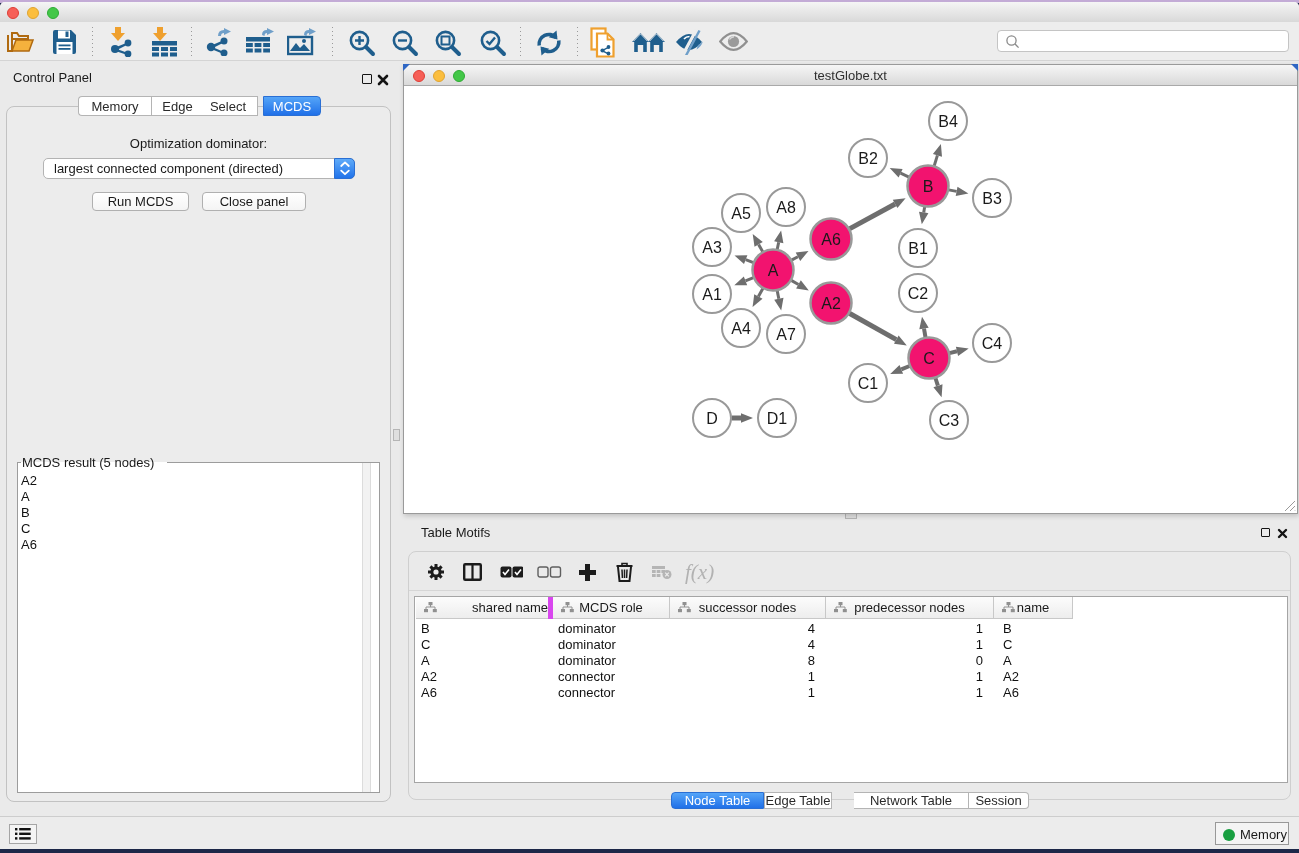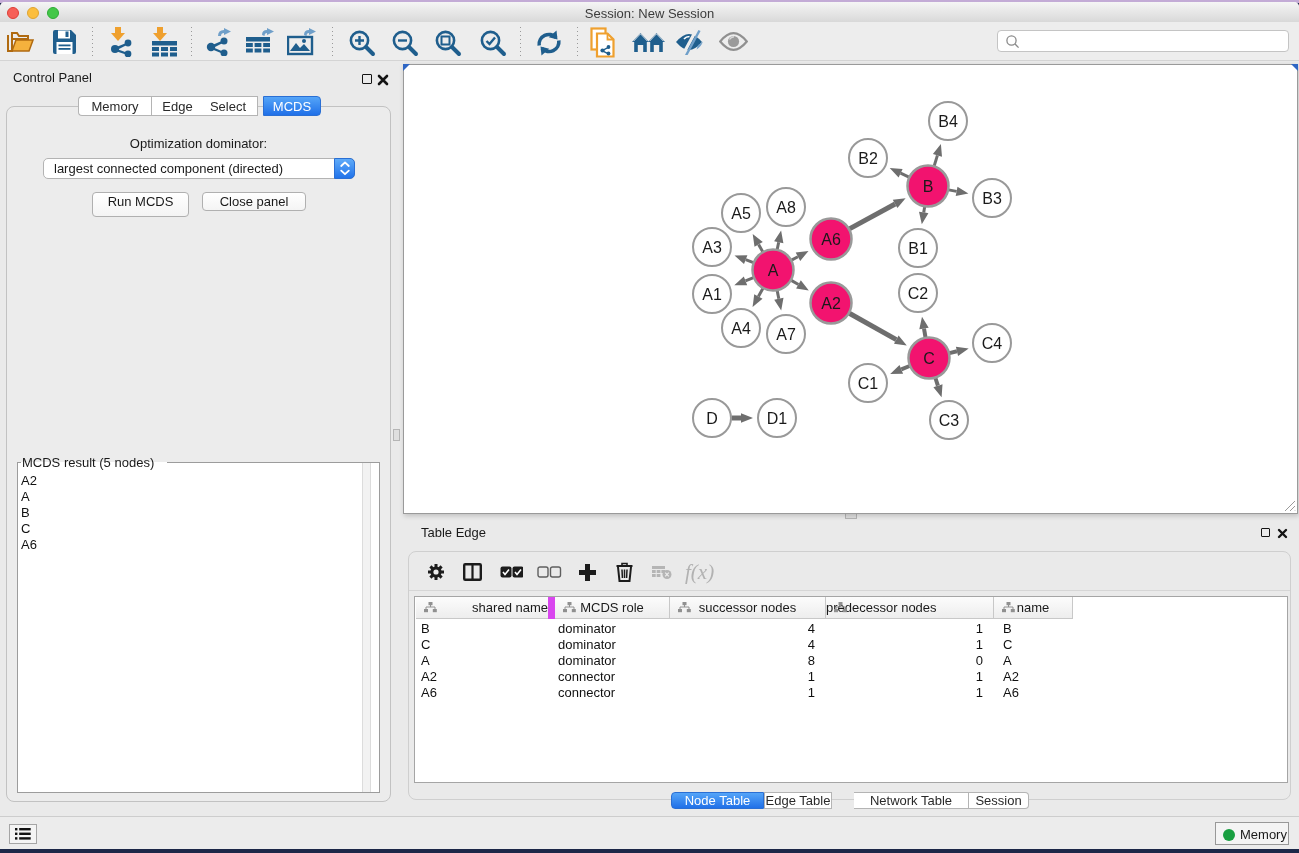--- a/index.html
+++ b/index.html
@@ -18,21 +18,20 @@
 .btn{position:absolute;background:linear-gradient(#ffffff,#f4f4f4);border:1px solid #b0b0b0;border-radius:4px;font-size:13px;color:#1a1a1a;text-align:center}
 </style></head>
 <body>
 <div style="position:absolute;left:0;top:0;width:1299px;height:3px;background:#c3abd6"></div>
 <div class="win"></div>
 
 <div class="titlebar" style="top:2px">
   <div class="tl" style="left:7px;background:#f65f57;border:0.5px solid #de3e36"></div>
   <div class="tl" style="left:27px;background:#fbbe3e;border:0.5px solid #e0a430"></div>
   <div class="tl" style="left:47px;background:#43c748;border:0.5px solid #2eab35"></div>
-  <div class="title">Session: New Session</div>
 </div>
 
 <div class="toolbar">
   <div class="tsep" style="left:92px"></div>
   <div class="tsep" style="left:191px"></div>
   <div class="tsep" style="left:332px"></div>
   <div class="tsep" style="left:520px"></div>
   <div class="tsep" style="left:577px"></div>
   </div>
 <svg class="abs" style="left:6px;top:29px" width="28" height="26" viewBox="0 0 28 26">
@@ -184,34 +183,40 @@
 
 <div class="abs" style="left:43px;top:158px;width:312px;height:21px;background:#fff;border:1px solid #b3b3b3;border-radius:5px"></div>
 <div class="abs" style="left:54px;top:161px;font-size:13px;color:#1a1a1a">largest connected component (directed)</div>
 <div class="abs" style="left:334px;top:158px;width:21px;height:21px;background:linear-gradient(#5fabf9,#2173ea);border:1px solid #2a6fd4;border-radius:0 5px 5px 0">
   <svg width="12" height="15" viewBox="0 0 12 15" style="position:absolute;left:4px;top:2px">
       <path d="M2.2 5 L6 1.4 L9.8 5" fill="none" stroke="#fff" stroke-width="1.8" stroke-linejoin="round" stroke-linecap="round"></path>
       <path d="M2.2 9.6 L6 13.2 L9.8 9.6" fill="none" stroke="#fff" stroke-width="1.8" stroke-linejoin="round" stroke-linecap="round"></path>
     </svg>
 </div>
 
-<div class="btn" style="left:92px;top:192px;width:97px;height:25px;line-height:18px">Run MCDS</div>
+<div class="btn" style="left:92px;top:192px;width:97px;height:19px;line-height:18px">Run MCDS</div>
 <div class="btn" style="left:202px;top:192px;width:104px;height:19px;line-height:18px">Close panel</div>
 
 <div class="abs" style="left:17px;top:462px;width:363px;height:331px;background:#fff;border:1px solid #9c9c9c;border-top:0"></div>
 <div class="abs" style="left:17px;top:462px;width:4px;height:1px;background:#9c9c9c"></div>
 <div class="abs" style="left:167px;top:462px;width:213px;height:1px;background:#9c9c9c"></div>
 <div class="abs" style="left:22px;top:455px;font-size:13px;color:#1a1a1a">MCDS result (5 nodes)</div>
 <div class="abs" style="left:21px;top:473px;font-size:13px;color:#111;line-height:16px">A2<br>A<br>B<br>C<br>A6</div>
 <div class="abs" style="left:362px;top:463px;width:9px;height:329px;background:#f2f2f2;border-left:1px solid #dcdcdc;border-right:1px solid #dcdcdc"></div>
 
 <div class="abs" style="left:393px;top:429px;width:7px;height:12px;background:#dfdfdf;border:1px solid #b5b5b5"></div>
 <div class="abs" style="left:845px;top:512px;width:12px;height:7px;background:#dfdfdf;border:1px solid #b5b5b5"></div>
 
 <div class="abs" style="left:403px;top:64px;width:895px;height:450px;background:#fff;border:1px solid #9a9a9a;box-shadow:1px 2px 5px rgba(0,0,0,0.18)">
+  <div style="position:absolute;left:0;top:0;width:100%;height:21px;background:linear-gradient(#f6f6f6,#d9d9d9);border-bottom:1px solid #a9a9a9">
+    <div class="tl" style="left:9px;top:5px;background:#f65f57;border:0.5px solid #de3e36"></div>
+    <div class="tl" style="left:29px;top:5px;background:#fbbe3e;border:0.5px solid #e0a430"></div>
+    <div class="tl" style="left:49px;top:5px;background:#43c748;border:0.5px solid #2eab35"></div>
+    <div style="position:absolute;top:3px;width:100%;text-align:center;font-size:13px;color:#2f2f2f">testGlobe.txt</div>
+  </div>
   <svg width="893" height="427" viewBox="0 0 893 427" style="position:absolute;left:0;top:21px" font-family="Liberation Sans,sans-serif">
 <line x1="358.7" y1="165.7" x2="354.6" y2="158.4" stroke="#6e6e6e" stroke-width="3"></line>
 <polygon points="348.7,147.9 358.8,156.1 355.6,157.8 353.6,158.9 350.5,160.7" fill="#6e6e6e"></polygon>
 <line x1="373.2" y1="163.4" x2="374.7" y2="156.3" stroke="#6e6e6e" stroke-width="3"></line>
 <polygon points="377.1,144.5 379.4,157.2 375.8,156.5 373.6,156.0 370.1,155.3" fill="#6e6e6e"></polygon>
 <line x1="349.4" y1="176.6" x2="341.7" y2="173.7" stroke="#6e6e6e" stroke-width="3"></line>
 <polygon points="330.5,169.5 343.4,169.3 342.1,172.6 341.3,174.8 340.0,178.1" fill="#6e6e6e"></polygon>
 <line x1="349.5" y1="191.7" x2="341.5" y2="194.8" stroke="#6e6e6e" stroke-width="3"></line>
 <polygon points="330.3,199.2 339.8,190.4 341.1,193.8 341.9,195.9 343.2,199.2" fill="#6e6e6e"></polygon>
 <line x1="358.9" y1="202.4" x2="354.4" y2="210.5" stroke="#6e6e6e" stroke-width="3"></line>
@@ -287,21 +292,21 @@
 <circle cx="373" cy="332" r="19" fill="#ffffff" stroke="#999999" stroke-width="2"></circle>
 <text x="373" y="337.5" text-anchor="middle" font-size="16" fill="#1a1a1a">D1</text>
   </svg>
   <svg width="14" height="14" style="position:absolute;right:1px;bottom:1px">
       <path d="M13 3 L3 13 M13 8 L8 13 M13 12.5 L12.5 13" stroke="#9a9a9a" stroke-width="1"></path>
     </svg>
   <div style="position:absolute;left:-1px;top:-1px;width:0;height:0;border-top:7px solid #2f66c4;border-right:7px solid transparent"></div>
   <div style="position:absolute;right:-1px;top:-1px;width:0;height:0;border-top:7px solid #2f66c4;border-left:7px solid transparent"></div>
 </div>
 
-<div class="abs" style="left:421px;top:525px;font-size:13px;color:#1a1a1a">Table Edge</div>
+<div class="abs" style="left:421px;top:525px;font-size:13px;color:#1a1a1a">Table Motifs</div>
 <div class="abs" style="left:1261px;top:528px;width:9px;height:9px;border:1.5px solid #141414;border-radius:1px"></div>
 <svg class="abs" style="left:1277px;top:528px" width="11" height="11" viewBox="0 0 11 11">
     <path d="M2 2 L9 9 M9 2 L2 9" stroke="#141414" stroke-width="2.4" stroke-linecap="round"></path>
   </svg>
 
 <div class="abs" style="left:408px;top:551px;width:883px;height:249px;border:1px solid #cfcfcf;border-radius:8px"></div>
 <div class="abs" style="left:409px;top:590px;width:881px;height:1px;background:#d6d6d6"></div>
 <svg class="abs" style="left:427px;top:563px" width="18" height="18" viewBox="0 0 18 18">
 <g fill="#1c1c1c">
       <circle cx="9" cy="9" r="5.6"></circle>
@@ -362,37 +367,37 @@
 <div class="abs" style="left:414px;top:596px;width:874px;height:187px;background:#fff;border:1px solid #a5a5a5"></div>
 <div class="abs" style="left:416px;top:597px;width:656px;height:22px;background:linear-gradient(#fcfcfc,#ededed);border-bottom:1px solid #c8c8c8"></div>
 <div class="abs" style="left:416px;top:597px;width:132px;height:22px;font-size:13px;color:#1a1a1a;text-align:right;line-height:22px"><svg width="13" height="11" viewBox="0 0 13 11" style="position:absolute;left:8px;top:5px">
       <g fill="#909090">
         <rect x="4.5" y="0" width="4" height="3.2"></rect>
         <rect x="0" y="7" width="4" height="3.2"></rect>
         <rect x="8.8" y="7" width="4" height="3.2"></rect>
       </g>
       <path d="M6.5 3 L6.5 5 M2 7 L2 5 L11 5 L11 7" stroke="#909090" fill="none" stroke-width="1"></path>
     </svg>shared name</div>
-<div class="abs" style="left:548px;top:597px;width:121px;height:22px;border-left:7px solid #d946ef;font-size:13px;color:#1a1a1a;text-align:center;line-height:22px"><svg width="13" height="11" viewBox="0 0 13 11" style="position:absolute;left:8px;top:5px">
+<div class="abs" style="left:548px;top:597px;width:121px;height:22px;border-left:5px solid #d946ef;font-size:13px;color:#1a1a1a;text-align:center;line-height:22px"><svg width="13" height="11" viewBox="0 0 13 11" style="position:absolute;left:8px;top:5px">
       <g fill="#909090">
         <rect x="4.5" y="0" width="4" height="3.2"></rect>
         <rect x="0" y="7" width="4" height="3.2"></rect>
         <rect x="8.8" y="7" width="4" height="3.2"></rect>
       </g>
       <path d="M6.5 3 L6.5 5 M2 7 L2 5 L11 5 L11 7" stroke="#909090" fill="none" stroke-width="1"></path>
     </svg>MCDS role</div>
 <div class="abs" style="left:669px;top:597px;width:156px;height:22px;border-left:1px solid #c8c8c8;font-size:13px;color:#1a1a1a;text-align:center;line-height:22px"><svg width="13" height="11" viewBox="0 0 13 11" style="position:absolute;left:8px;top:5px">
       <g fill="#909090">
         <rect x="4.5" y="0" width="4" height="3.2"></rect>
         <rect x="0" y="7" width="4" height="3.2"></rect>
         <rect x="8.8" y="7" width="4" height="3.2"></rect>
       </g>
       <path d="M6.5 3 L6.5 5 M2 7 L2 5 L11 5 L11 7" stroke="#909090" fill="none" stroke-width="1"></path>
     </svg>successor nodes</div>
-<div class="abs" style="left:825px;top:597px;width:168px;height:22px;border-left:1px solid #c8c8c8;font-size:13px;color:#1a1a1a;text-align:left;line-height:22px"><svg width="13" height="11" viewBox="0 0 13 11" style="position:absolute;left:8px;top:5px">
+<div class="abs" style="left:825px;top:597px;width:168px;height:22px;border-left:1px solid #c8c8c8;font-size:13px;color:#1a1a1a;text-align:center;line-height:22px"><svg width="13" height="11" viewBox="0 0 13 11" style="position:absolute;left:8px;top:5px">
       <g fill="#909090">
         <rect x="4.5" y="0" width="4" height="3.2"></rect>
         <rect x="0" y="7" width="4" height="3.2"></rect>
         <rect x="8.8" y="7" width="4" height="3.2"></rect>
       </g>
       <path d="M6.5 3 L6.5 5 M2 7 L2 5 L11 5 L11 7" stroke="#909090" fill="none" stroke-width="1"></path>
     </svg>predecessor nodes</div>
 <div class="abs" style="left:993px;top:597px;width:79px;height:22px;border-left:1px solid #c8c8c8;font-size:13px;color:#1a1a1a;text-align:center;line-height:22px"><svg width="13" height="11" viewBox="0 0 13 11" style="position:absolute;left:8px;top:5px">
       <g fill="#909090">
         <rect x="4.5" y="0" width="4" height="3.2"></rect>

